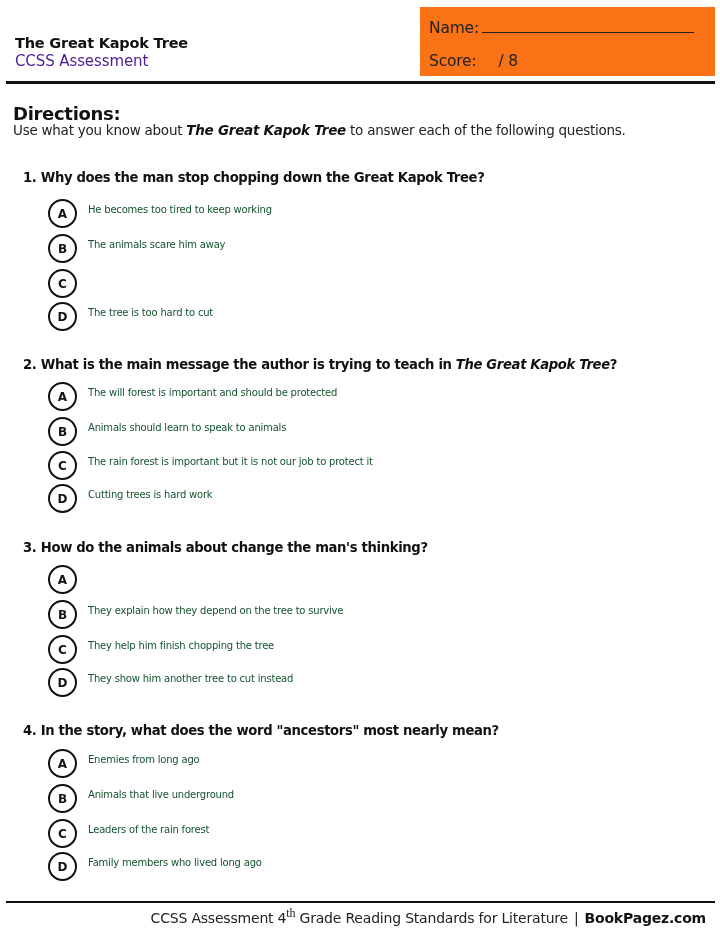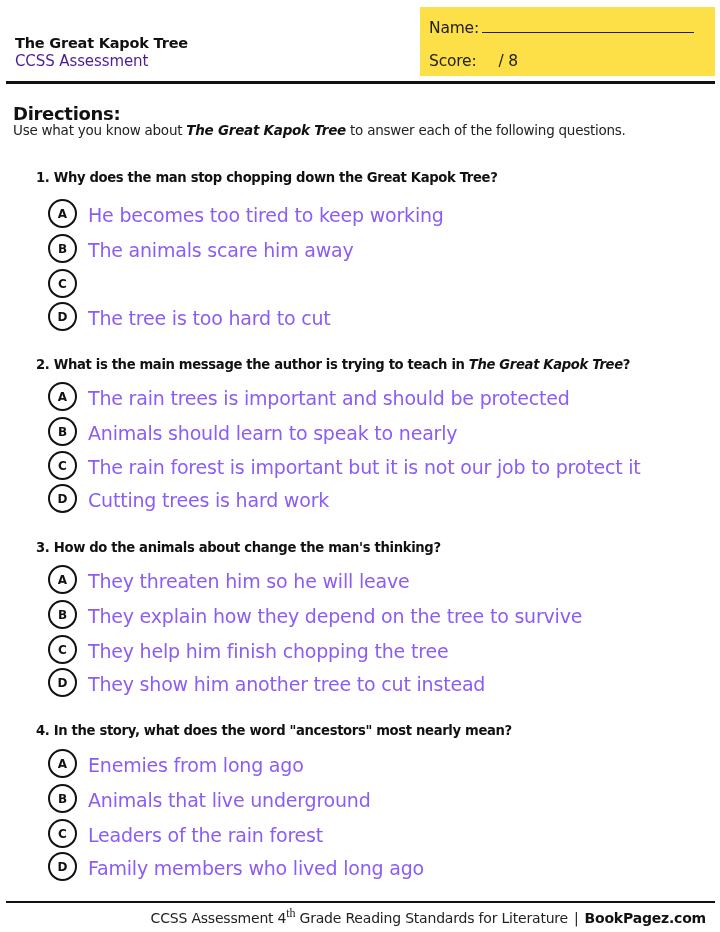--- a/index.html
+++ b/index.html
@@ -3,41 +3,41 @@
   <meta charset="utf-8">
   <style>
     * { box-sizing: border-box; margin: 0; padding: 0; }
     html, body { width: 720px; height: 932px; background: #ffffff; }
     body { position: relative; font-family: "DejaVu Sans", sans-serif; color: #1a1a1a; overflow: hidden; }
 
     .header-left { position: absolute; left: 15px; top: 34px; }
     .doc-title { font-size: 14.5px; font-weight: bold; color: #111; letter-spacing: -0.2px; line-height: 18px; }
     .doc-subtitle { font-size: 15px; color: #4c1d95; line-height: 19px; letter-spacing: -0.1px; }
 
-    .header-box { position: absolute; left: 420px; top: 7px; width: 295px; height: 69px; background: #fde047; }
+    .header-box { position: absolute; left: 420px; top: 7px; width: 295px; height: 69px; background: #f97316; }
     .field-row { position: absolute; left: 9px; font-size: 15.5px; color: #222; letter-spacing: -0.2px; white-space: nowrap; }
     .field-row.name { top: 11px; }
     .field-row.score { top: 45px; }
     .name-line { display: inline-block; width: 212px; border-bottom: 1.3px solid #222; height: 15px; margin-left: 3px; vertical-align: baseline; }
     .score-val { margin-left: 22px; }
 
     .rule-top { position: absolute; left: 6px; top: 81px; width: 709px; height: 2.5px; background: #111; }
     .rule-bottom { position: absolute; left: 6px; top: 901px; width: 709px; height: 2px; background: #111; }
 
     .directions { position: absolute; left: 13px; top: 106px; width: 700px; }
     .dir-label { font-size: 18px; font-weight: bold; line-height: 15px; letter-spacing: -0.3px; color: #111; }
     .dir-text { font-size: 13.5px; line-height: 18px; letter-spacing: -0.25px; color: #222; }
     .dir-text b { font-style: italic; font-weight: bold; color: #111; }
 
     .question { position: absolute; left: 0; width: 720px; }
-    .q-text { position: absolute; left: 23px; top: 0; font-size: 13.2px; font-weight: bold; letter-spacing: -0.35px; color: #111; white-space: nowrap; margin-left: 13px; }
+    .q-text { position: absolute; left: 23px; top: 0; font-size: 13.2px; font-weight: bold; letter-spacing: -0.35px; color: #111; white-space: nowrap; }
     .q-text i { font-style: italic; }
     .choice { position: absolute; left: 48px; height: 28px; width: 600px; }
     .bubble { position: absolute; left: 0; top: 0; width: 29px; height: 29px; border: 2px solid #111; border-radius: 50%; display: flex; align-items: center; justify-content: center; font-size: 12px; font-weight: bold; color: #111; background: #fff; cursor: pointer; }
-    .choice-text { position: absolute; left: 40px; top: 5px; font-size: 19px; color: #8b5cf6; letter-spacing: -0.2px; white-space: nowrap; }
+    .choice-text { position: absolute; left: 40px; top: 5px; font-size: 10px; color: #14532d; letter-spacing: -0.2px; white-space: nowrap; }
 
     .footer { position: absolute; right: 14px; top: 906px; font-size: 14px; color: #222; letter-spacing: -0.2px; white-space: nowrap; }
     .footer sup { font-size: 12px; vertical-align: 6px; font-family: Liberation Serif, serif; }
     .footer .sep { margin: 0 6px; }
     .footer b { font-weight: bold; color: #111; }
   </style>
 </head>
 <body>
 
 <div class="header-left">
@@ -77,41 +77,40 @@
   <div class="choice" style="top:132px;">
       <div class="bubble">D</div>
       <span class="choice-text">The tree is too hard to cut</span>
     </div>
 </div>
 
 <div class="question" style="top:357px;">
   <div class="q-text"><span>2.</span> <span>What is the main message the author is trying to teach in </span><i>The Great Kapok Tree</i><span>?</span></div>
   <div class="choice" style="top:25px;">
       <div class="bubble">A</div>
-      <span class="choice-text">The rain trees is important and should be protected</span>
+      <span class="choice-text">The will forest is important and should be protected</span>
     </div>
   <div class="choice" style="top:60px;">
       <div class="bubble">B</div>
-      <span class="choice-text">Animals should learn to speak to nearly</span>
+      <span class="choice-text">Animals should learn to speak to animals</span>
     </div>
   <div class="choice" style="top:94px;">
       <div class="bubble">C</div>
       <span class="choice-text">The rain forest is important but it is not our job to protect it</span>
     </div>
   <div class="choice" style="top:127px;">
       <div class="bubble">D</div>
       <span class="choice-text">Cutting trees is hard work</span>
     </div>
 </div>
 
 <div class="question" style="top:540px;">
   <div class="q-text"><span>3.</span> <span>How do the animals about change the man's thinking?</span></div>
   <div class="choice" style="top:25px;">
       <div class="bubble">A</div>
-      <span class="choice-text">They threaten him so he will leave</span>
     </div>
   <div class="choice" style="top:60px;">
       <div class="bubble">B</div>
       <span class="choice-text">They explain how they depend on the tree to survive</span>
     </div>
   <div class="choice" style="top:95px;">
       <div class="bubble">C</div>
       <span class="choice-text">They help him finish chopping the tree</span>
     </div>
   <div class="choice" style="top:128px;">

